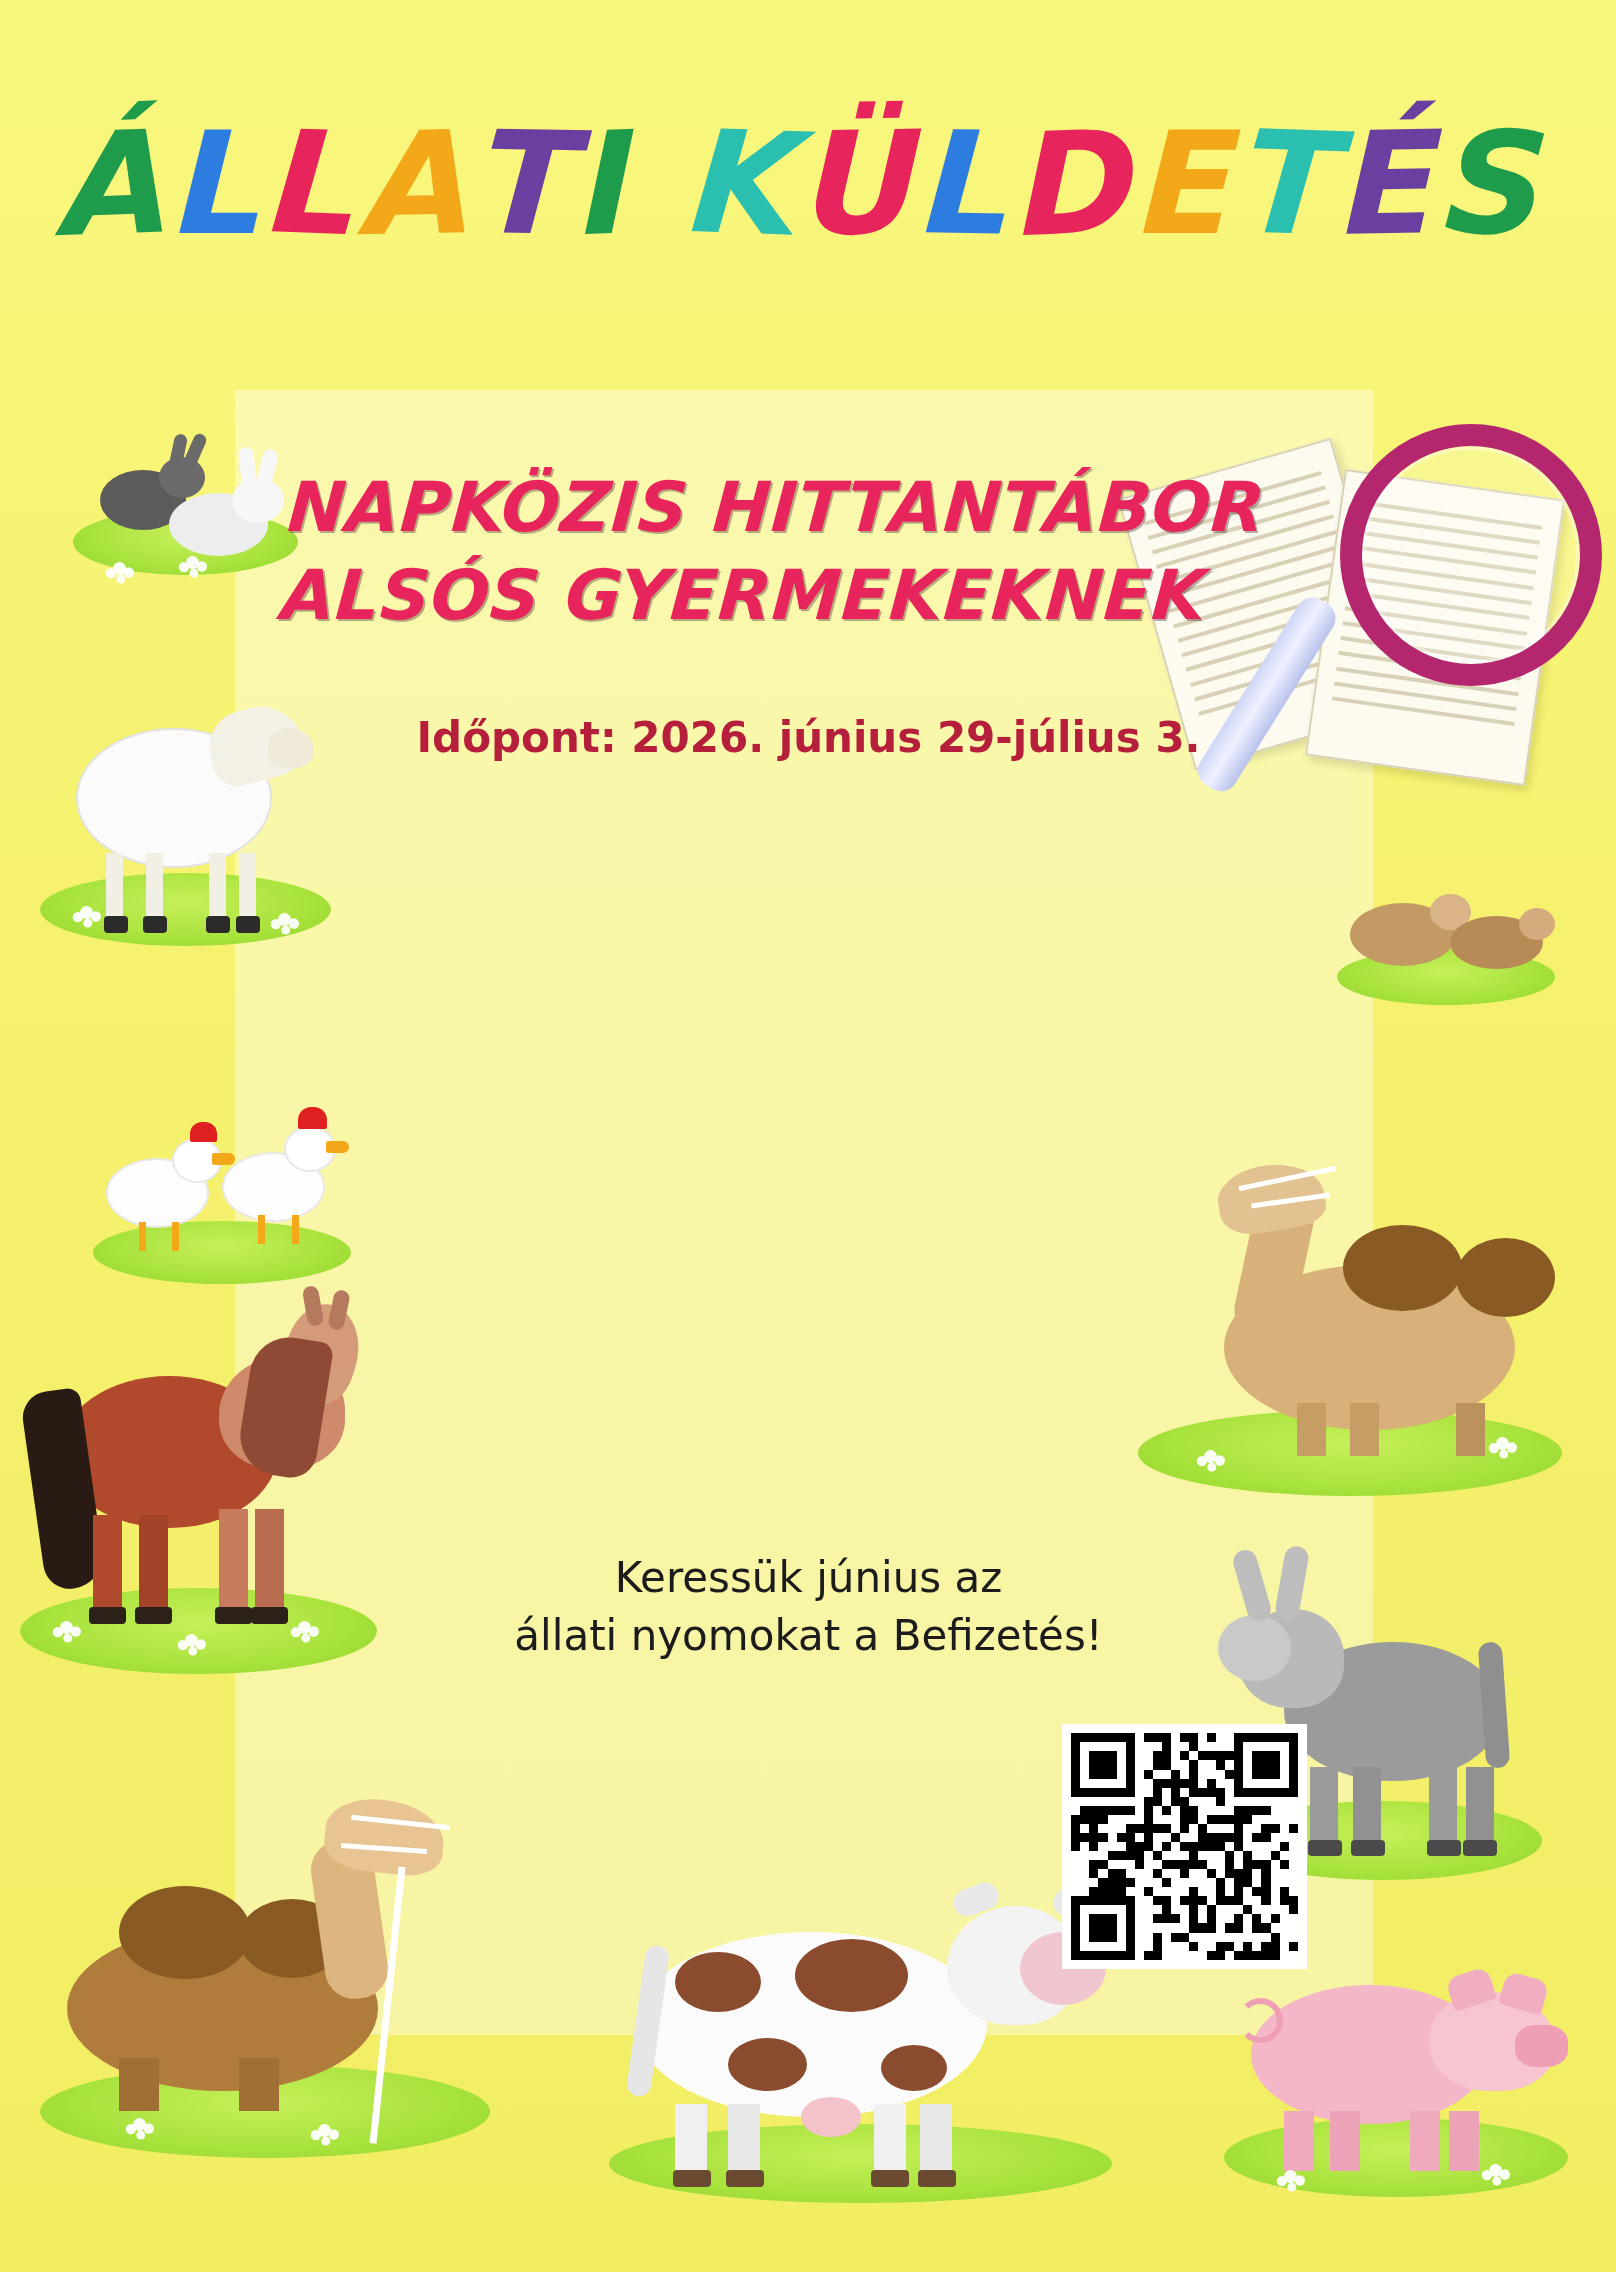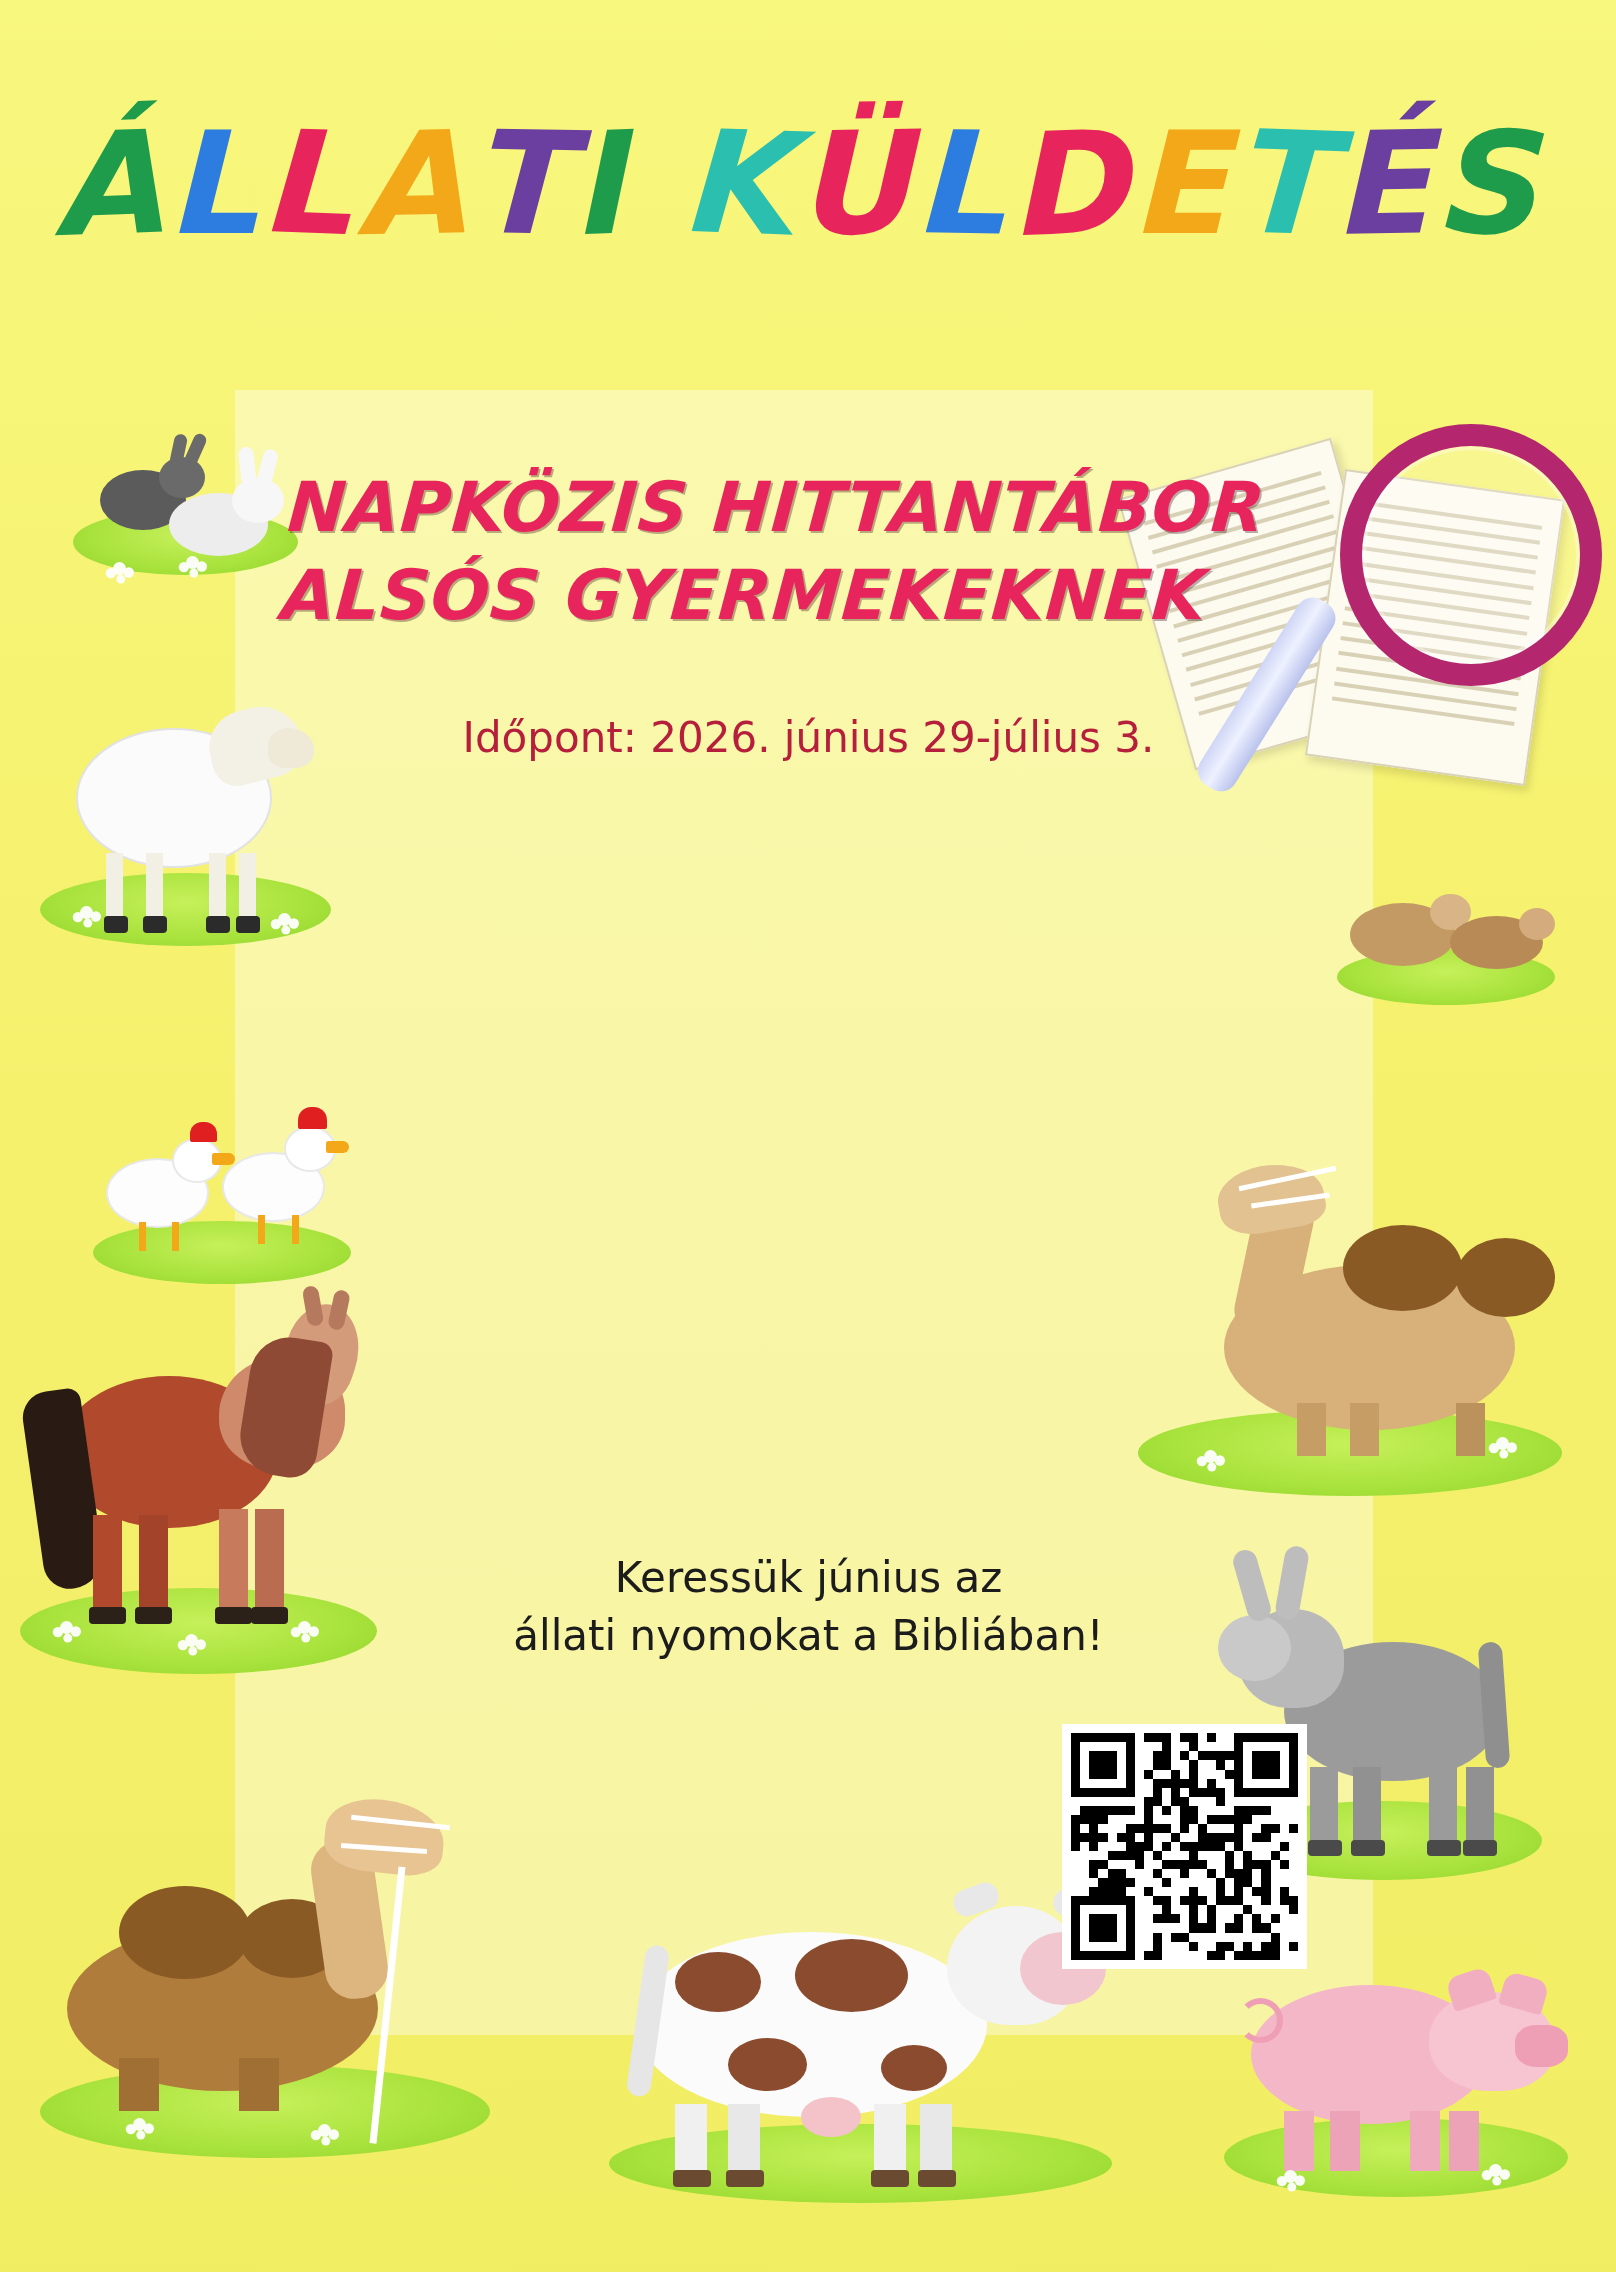--- a/index.html
+++ b/index.html
@@ -74,21 +74,21 @@
   .block {
     position: absolute;
     width: 100%;
     text-align: center;
     color: #1c1c1c;
     font-size: 42px;
     line-height: 1.38;
   }
   .block.dark-red {
     color: #b61f3c;
-    font-weight: normal;
+    font-weight: bold;
   }
   .b-when  { top: 709px; }
   .b-price { top: 925px; }
   .b-apply { top: 1198px; }
   .b-motto { top: 1549px; }
 
   
   .qr {
     position: absolute;
     left: 1062px;
@@ -401,21 +401,21 @@
   </div>
 
   <div class="block dark-red b-when">
     <div>Időpont: 2026. június 29-július 3.</div>
   </div>
 
 
 
   <div class="block b-motto">
     <div>Keressük június az</div>
-    <div>állati nyomokat a Bibliában!</div>
+    <div>állati nyomokat a Befizetés!</div>
   </div>
 
   <div class="qr">
     <div class="qr-grid" id="qr-grid">
         <i class="on"></i>
         <i class="on"></i>
         <i class="on"></i>
         <i class="on"></i>
         <i class="on"></i>
         <i class="on"></i>

